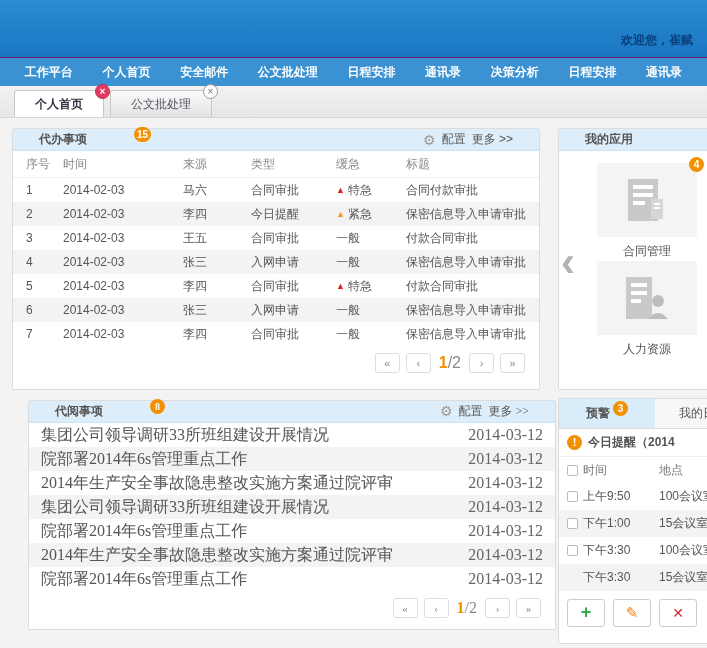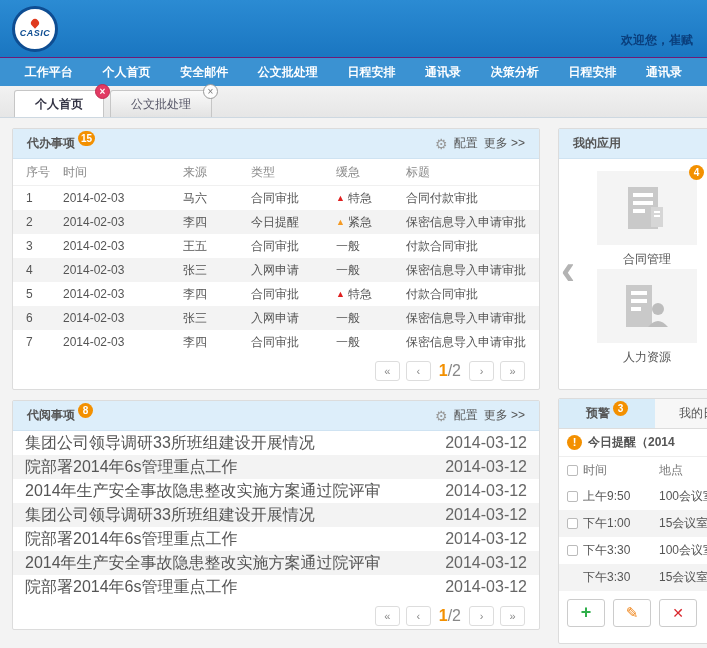--- a/index.html
+++ b/index.html
@@ -24,25 +24,25 @@
   .tab { height:27px; line-height:26px; padding:0 20px; font-size:12px; border:1px solid #c6c6c6; border-bottom:none; border-radius:3px 3px 0 0; position:relative; cursor:pointer; }
   .tab.active { background:#fff; color:#334; font-weight:bold; }
   .tab.inactive { background:linear-gradient(#fafafa,#e3e3e3); color:#556; }
   .tab-close { position:absolute; top:-7px; right:-7px; width:15px; height:15px; border-radius:50%; font-size:10px; line-height:13px; text-align:center; cursor:pointer; }
   .tab-close.red { background:#e23a63; color:#fff; border:1px solid #c12a4f; font-weight:bold; }
   .tab-close.gray { background:#fdfdfd; color:#777; border:1px solid #999; }
 
   
   .panel { position:absolute; background:#fff; border:1px solid #dcdcdc; border-radius:2px; }
   #todo-panel  { left:12px;  top:128px; width:528px; height:262px; }
-  #read-panel  { left:12px;  top:400px; width:528px; height:230px; }
+  #read-panel  { left:28px;  top:400px; width:528px; height:230px;font-family:Liberation Serif, serif; }
   #apps-panel  { left:558px; top:128px; width:200px; height:262px; }
   #alert-panel { left:558px; top:398px; width:200px; height:246px; overflow:hidden; }
 
-  .panel-hd { height:30px; background:#ddeefa; border-bottom:1px solid #cfe3f2; display:flex; align-items:center; padding:0 14px; }
+  .panel-hd { height:22px; background:#ddeefa; border-bottom:1px solid #cfe3f2; display:flex; align-items:center; padding:0 26px;gap:44px; }
   .panel-title { font-size:12px; font-weight:bold; color:#555; }
   .badge { min-width:15px; height:15px; border-radius:8px; background:#f39000; color:#fff; font-size:10px; line-height:15px; text-align:center; margin-left:3px; padding:0 3px; position:relative; top:-5px; font-weight:bold; }
   .hd-right { margin-left:auto; display:flex; align-items:center; gap:6px; font-size:12px; color:#555; }
   .gear-icon { color:#999; font-size:14px; cursor:pointer; }
   .hd-link { cursor:pointer; color:#555; }
 
   
   .thead { display:flex; align-items:center; height:27px; font-size:12px; color:#888; border-bottom:1px solid #f0f0f0; }
   .trow  { display:flex; align-items:center; height:24px; font-size:12px; color:#555; cursor:pointer; }
   .trow:nth-child(even) { background:#f3f3f3; }
@@ -98,24 +98,20 @@
   .act-del  { color:#d9262c; font-size:14px; font-weight:bold; line-height:26px; }
 
   .app-icon svg { display:block; }
 </style>
 </head>
 <body>
 
 <div class="screen">
 
   <div class="top-header">
-    <div class="logo">
-      <div class="flame"></div>
-      <div class="logo-text">CASIC</div>
-    </div>
     <div class="welcome">欢迎您，崔赋</div>
   </div>
 
   <div class="nav">
     <span class="nav-item">工作平台</span>
     <span class="nav-item">个人首页</span>
     <span class="nav-item">安全邮件</span>
     <span class="nav-item">公文批处理</span>
     <span class="nav-item">日程安排</span>
     <span class="nav-item">通讯录</span>

